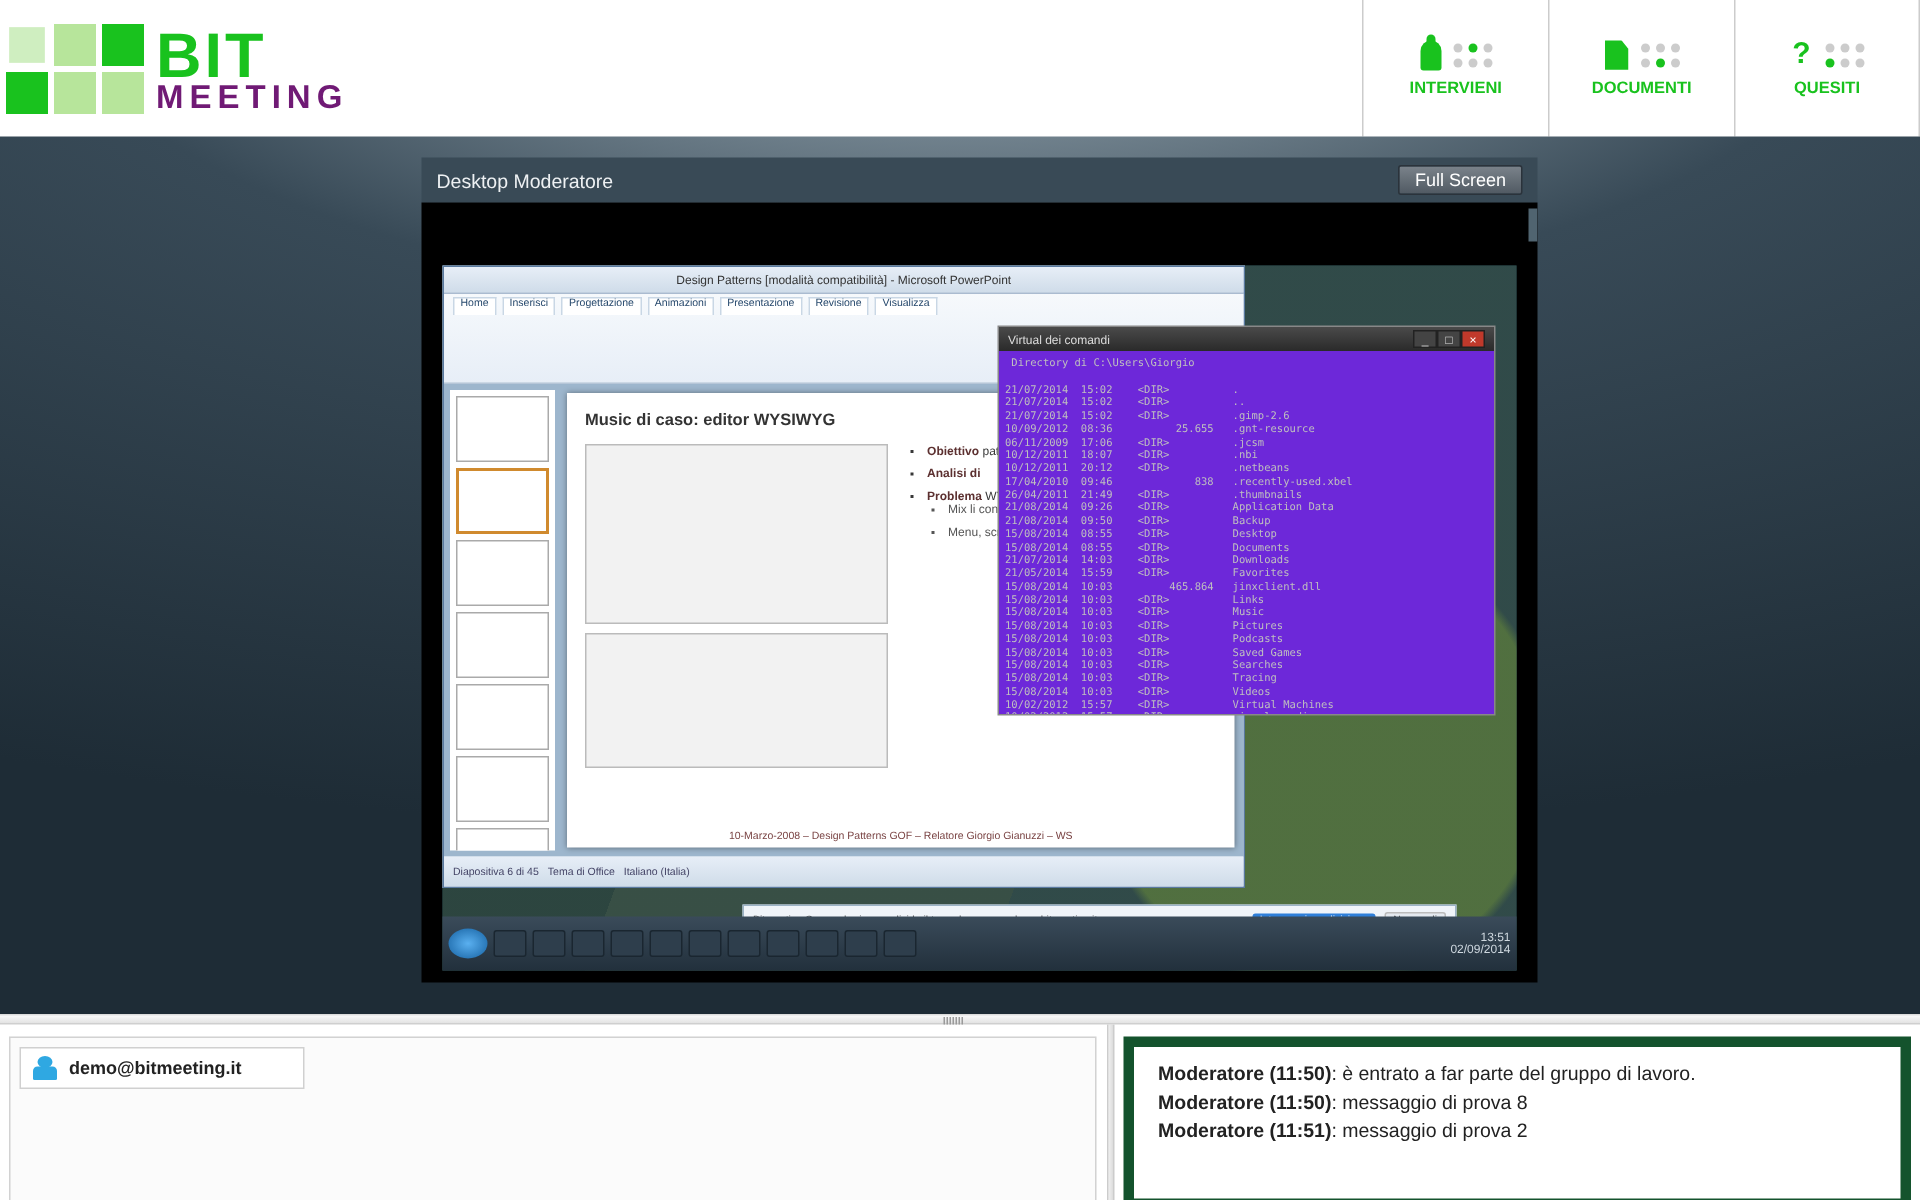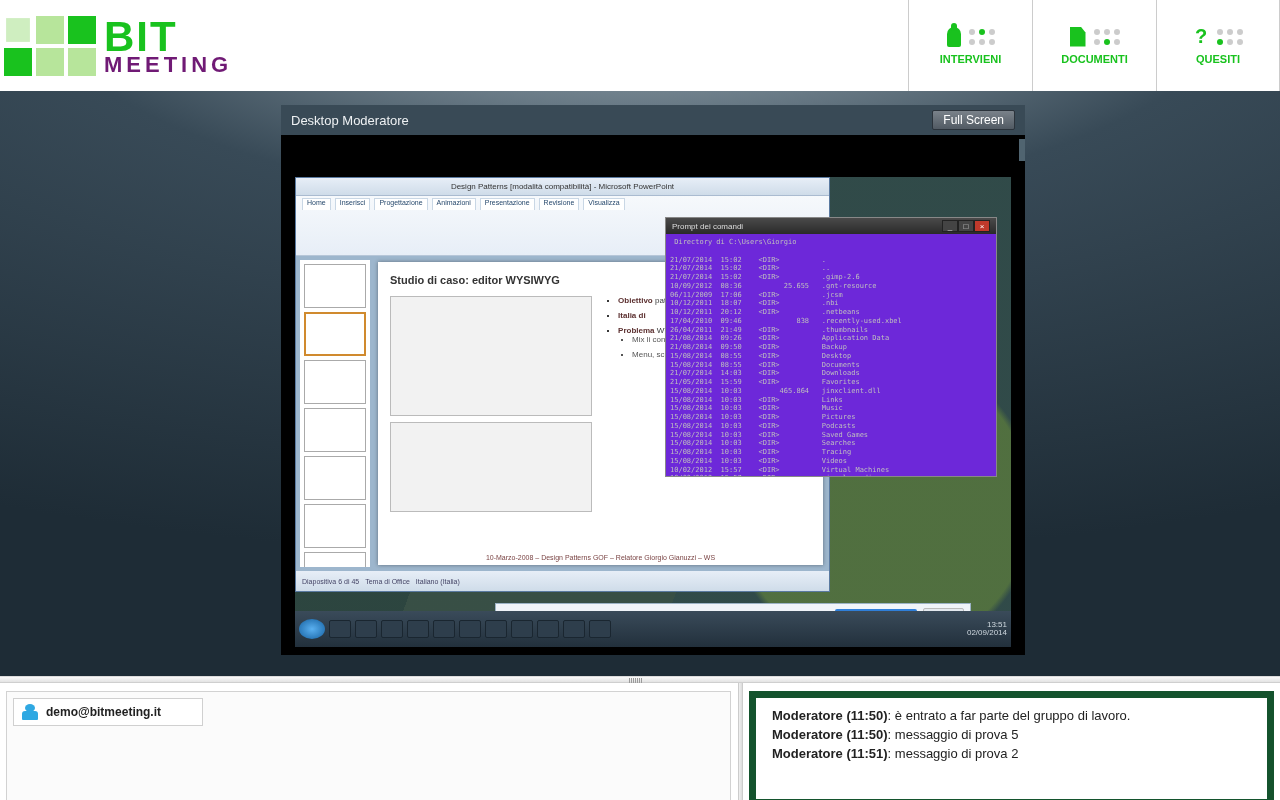--- a/index.html
+++ b/index.html
@@ -231,30 +231,30 @@
             <div class="thumbs">
               <div class="th"></div>
               <div class="th sel"></div>
               <div class="th"></div>
               <div class="th"></div>
               <div class="th"></div>
               <div class="th"></div>
               <div class="th"></div>
             </div>
             <div class="slide">
-              <h4>Studio di caso:  editor WYSIWYG</h4>
+              <h4>Music di caso:  editor WYSIWYG</h4>
               <div class="cols">
                 <div class="c1">
                   <div class="img-box"></div>
                   <div class="img-box" style="height:90px"></div>
                 </div>
                 <div class="c1">
                   <ul>
                     <li><b>Obiettivo</b> <span>patterns problemi apprende esempio c</span></li>
-                    <li><b>Italia di</b></li>
+                    <li><b>Analisi di</b></li>
                     <li><b>Problema</b> <span>WYSIWYG</span>
                       <ul>
                         <li>Mix  li                             con una grande varietà di font e stili</li>
                         <li>Menu, scrollbars, icone, …</li>
                       </ul>
                     </li>
                   </ul>
                 </div>
               </div>
               <div style="position:absolute;bottom:4px;left:0;right:0;text-align:center;font-size:7px;color:#7a4444">10-Marzo-2008 – Design Patterns GOF – Relatore Giorgio Gianuzzi – WS</div>
@@ -262,21 +262,21 @@
           </div>
           <div class="ppt-status">
             <span>Diapositiva 6 di 45</span>
             <span>Tema di Office</span>
             <span>Italiano (Italia)</span>
           </div>
         </div>
 
         <div class="cmd-win">
           <div class="cmd-title">
-            <span>Prompt dei comandi</span>
+            <span>Virtual dei comandi</span>
             <span class="wb">
               <span>_</span>
               <span>□</span>
               <span class="x">×</span>
             </span>
           </div>
           <div class="cmd-body" id="cmd-body"> Directory di C:\Users\Giorgio
 
 21/07/2014  15:02    &lt;DIR&gt;          .
 21/07/2014  15:02    &lt;DIR&gt;          ..
@@ -366,16 +366,16 @@
           </span>
           <b>demo@bitmeeting.it</b>
         </div>
       </div>
   </div>
   <div class="vdiv">
       <div class="bar"></div>
     </div>
   <div class="chat-box" id="chat">
       <div class="chat-line"><span class="who">Moderatore (11:50)</span><span>:  è entrato a far parte del gruppo di lavoro.</span></div>
-      <div class="chat-line"><span class="who">Moderatore (11:50)</span><span>:  messaggio di prova 5</span></div>
+      <div class="chat-line"><span class="who">Moderatore (11:50)</span><span>:  messaggio di prova 8</span></div>
       <div class="chat-line"><span class="who">Moderatore (11:51)</span><span>:  messaggio di prova 2</span></div>
     </div>
 </div>
 
 </body></html>

